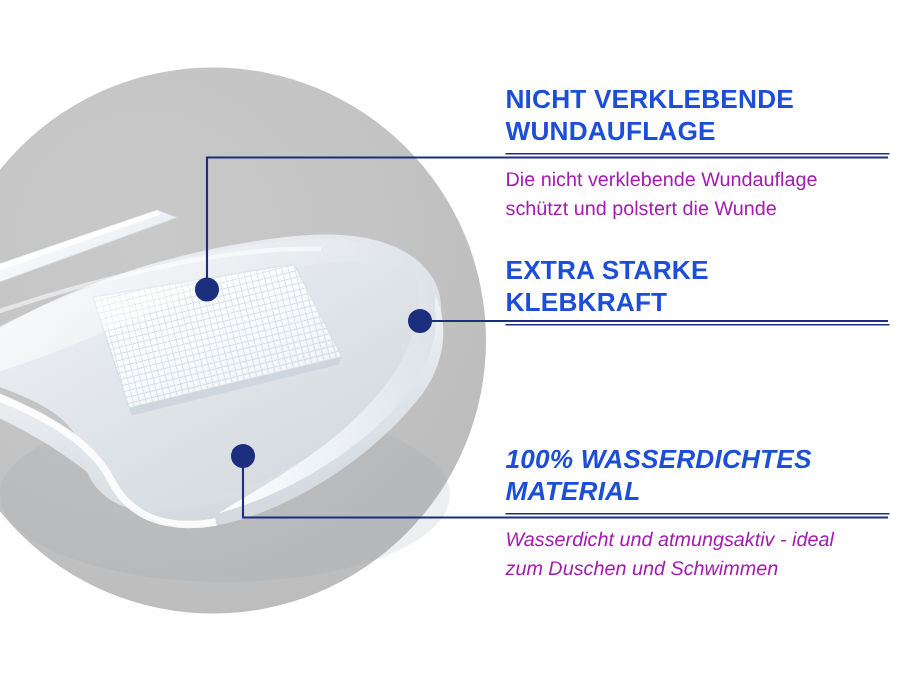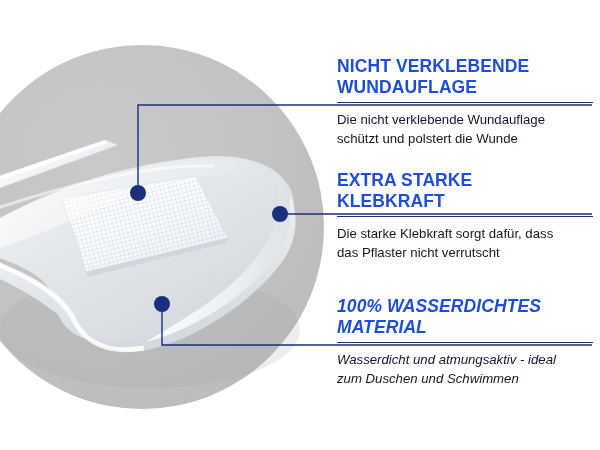--- a/index.html
+++ b/index.html
@@ -70,21 +70,21 @@
     width: 256px;
     height: 1px;
     background: #1b2f7e;
   }
   .block p {
     margin: 0;
     padding-top: 8px;
     font-family: "Liberation Sans", sans-serif;
     font-size: 13.2px;
     line-height: 18.5px;
-    color: #0f172a;
+    color: #a21caf;
     white-space: pre-line;
   }
 
   
   .connectors {
     position: absolute;
     left: 0;
     top: 0;
     width: 600px;
     height: 450px;
@@ -200,22 +200,20 @@
 WUNDAUFLAGE</h2>
       <div class="rule"></div>
       <p>Die nicht verklebende Wundauflage
 schützt und polstert die Wunde</p>
     </div>
 
     <div class="block block-2">
       <h2>EXTRA STARKE
 KLEBKRAFT</h2>
       <div class="rule"></div>
-      <p>Die starke Klebkraft sorgt dafür, dass
-das Pflaster nicht verrutscht</p>
     </div>
 
     <div class="block block-3">
       <h2>100% WASSERDICHTES
 MATERIAL</h2>
       <div class="rule"></div>
       <p>Wasserdicht und atmungsaktiv - ideal
 zum Duschen und Schwimmen</p>
     </div>
 

